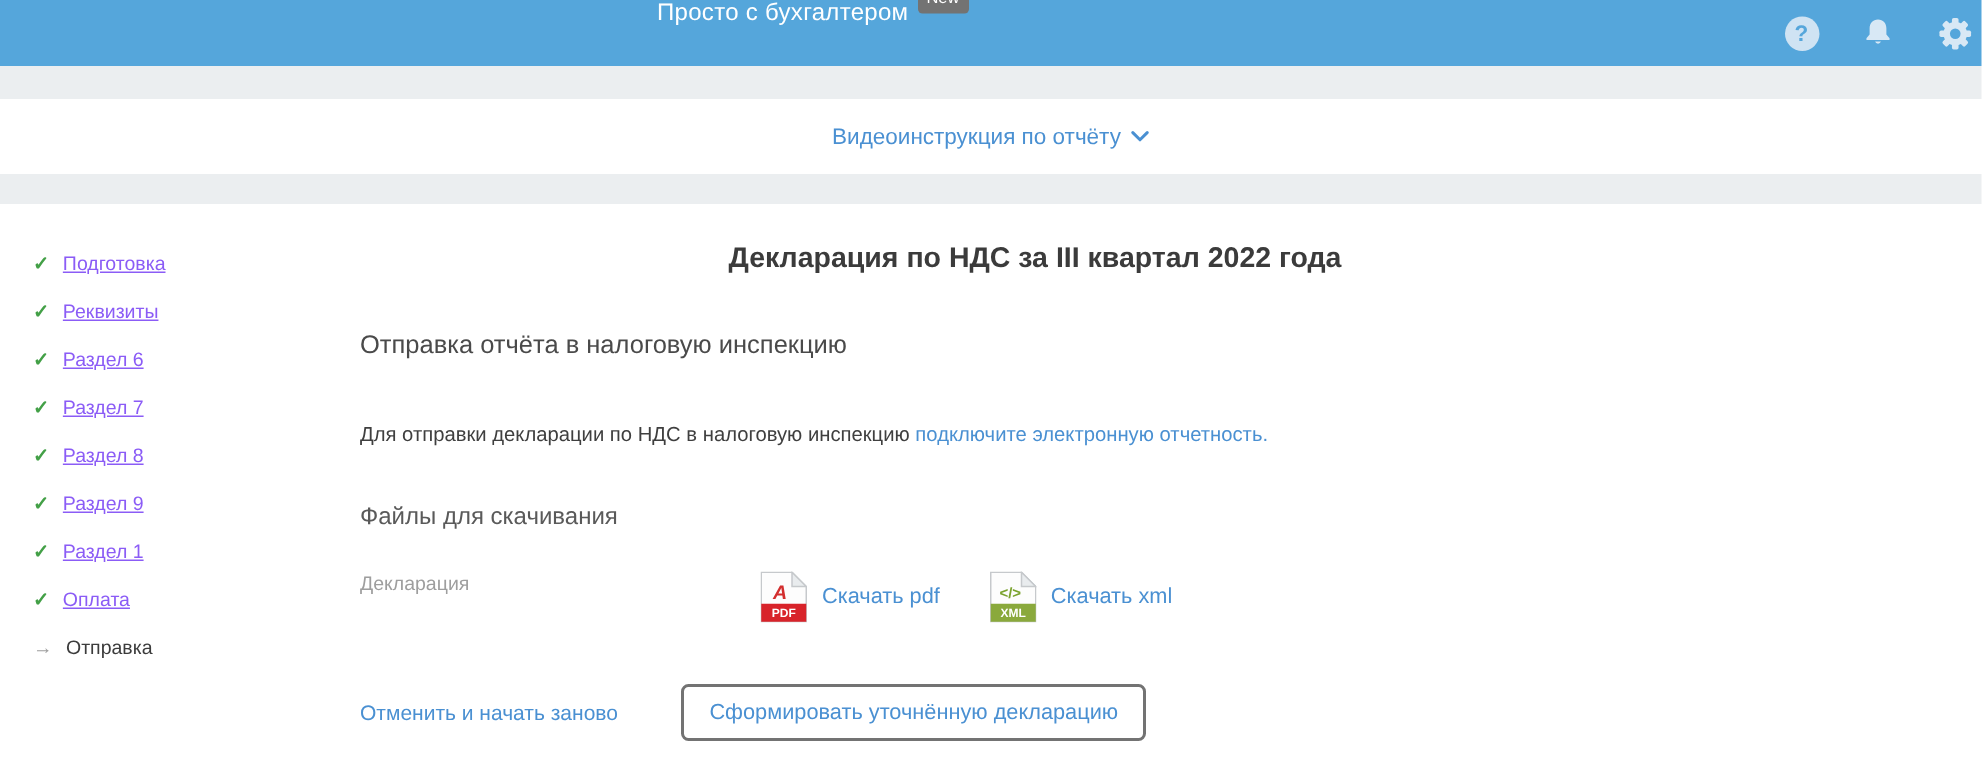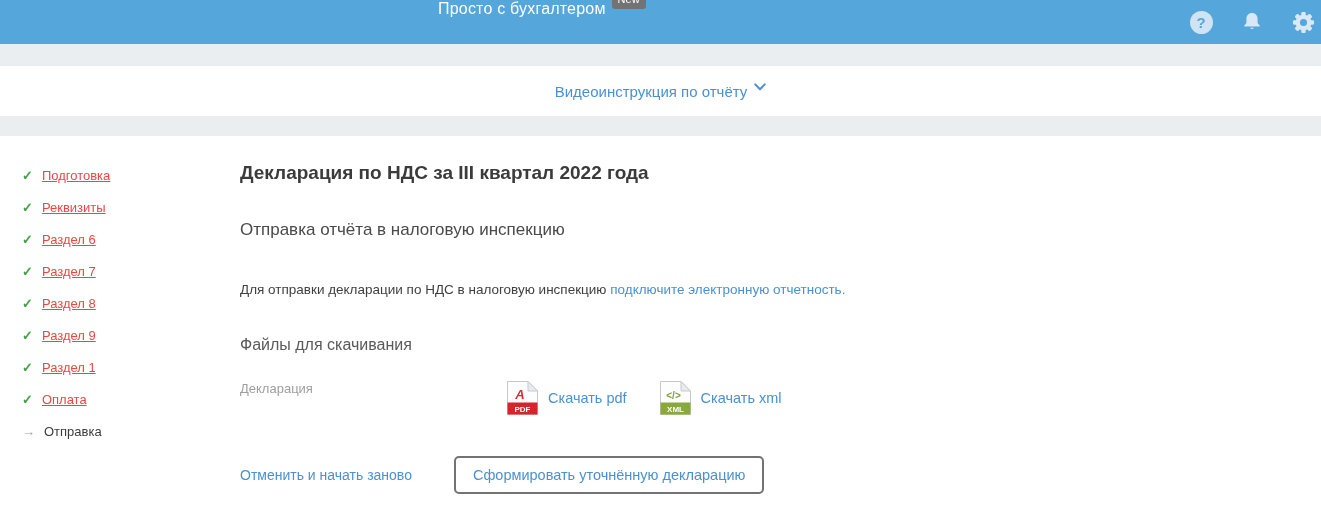--- a/index.html
+++ b/index.html
@@ -41,40 +41,40 @@
 
   
   .strip { position: absolute; left: 0; width: 100%; background: #ebeef0; }
   .strip-1 { top: 44px; height: 22px; }
   .video-band {
     position: absolute; top: 66px; left: 0; width: 100%; height: 50px;
     background: #ffffff; display: flex; align-items: center; justify-content: center;
   }
   .video-link {
     color: #4a90d2; font-size: 15px; text-decoration: none;
-    display: inline-flex; gap: 7px; cursor: pointer;
+    display: inline-flex; align-items: center; gap: 7px; cursor: pointer;
   }
   .strip-2 { top: 116px; height: 20px; }
 
   
   .sidebar { position: absolute; left: 22px; top: 159px; }
   .side-item {
     height: 32px; display: flex; align-items: center; gap: 9px;
     font-size: 13px; white-space: nowrap;
   }
   .check-glyph { color: #43a047; font-size: 13px; font-weight: bold; }
   .arrow-glyph { color: #9e9e9e; font-size: 13px; }
-  .side-link { color: #ef4444; text-decoration: underline; cursor: pointer; }
+  .side-link { color: #8b5cf6; text-decoration: underline; cursor: pointer; }
   .side-current { color: #3c3c3c; }
 
   
   .content { position: absolute; left: 240px; top: 136px; width: 900px; }
   .page-title {
     margin-top: 26px; font-size: 19px; line-height: 22px;
-    font-weight: bold; color: #3b3b3b;
+    font-weight: bold; color: #3b3b3b; text-align: center;
   }
   .page-subtitle { margin-top: 36px; font-size: 17px; line-height: 20px; color: #4a4a4a; font-weight: normal; }
   .info-par { margin-top: 42px; font-size: 13.5px; line-height: 16px; color: #3f3f3f; }
   .inline-link { color: #4a90d2; text-decoration: none; cursor: pointer; }
   .files-header { margin-top: 38px; font-size: 16px; line-height: 18px; color: #5a5a5a; font-weight: normal; }
 
   .file-row { margin-top: 27px; display: flex; align-items: flex-start; height: 34px; }
   .file-label { width: 267px; font-size: 13px; color: #9e9e9e; }
   .dl-group { display: flex; align-items: center; gap: 10px; }
   .dl-group + .dl-group { margin-left: 33px; }

